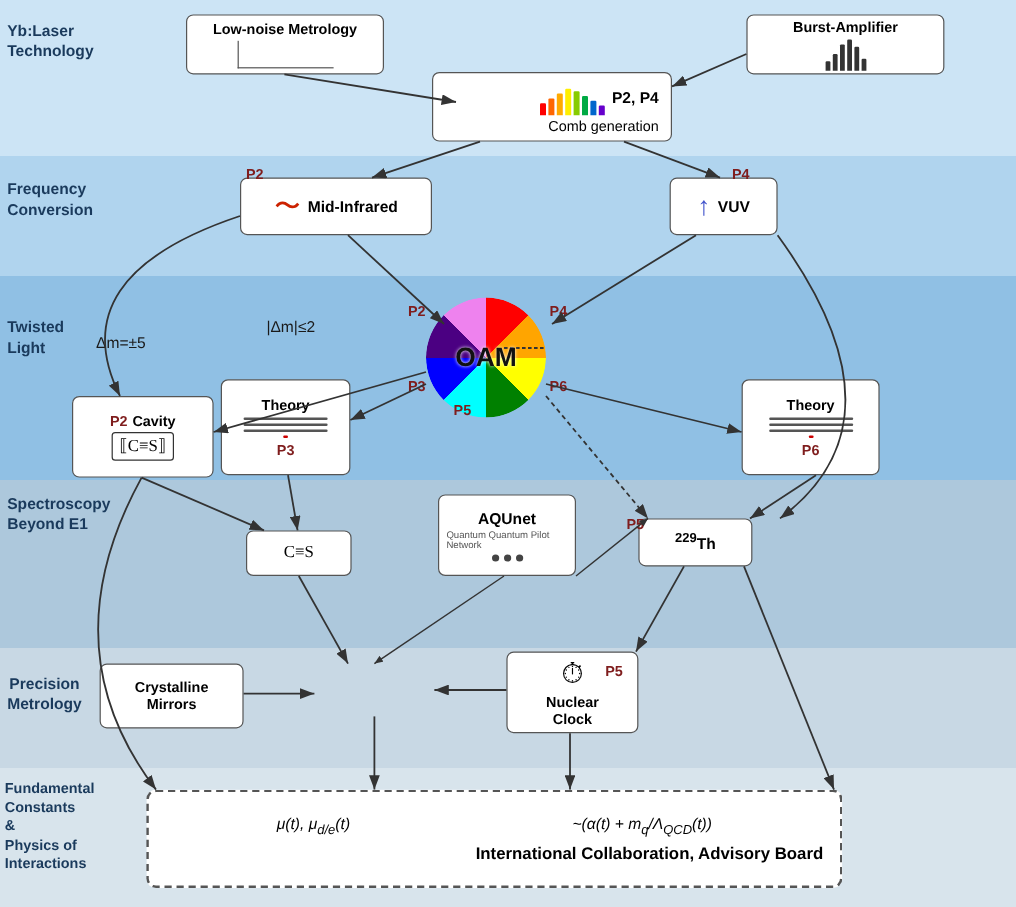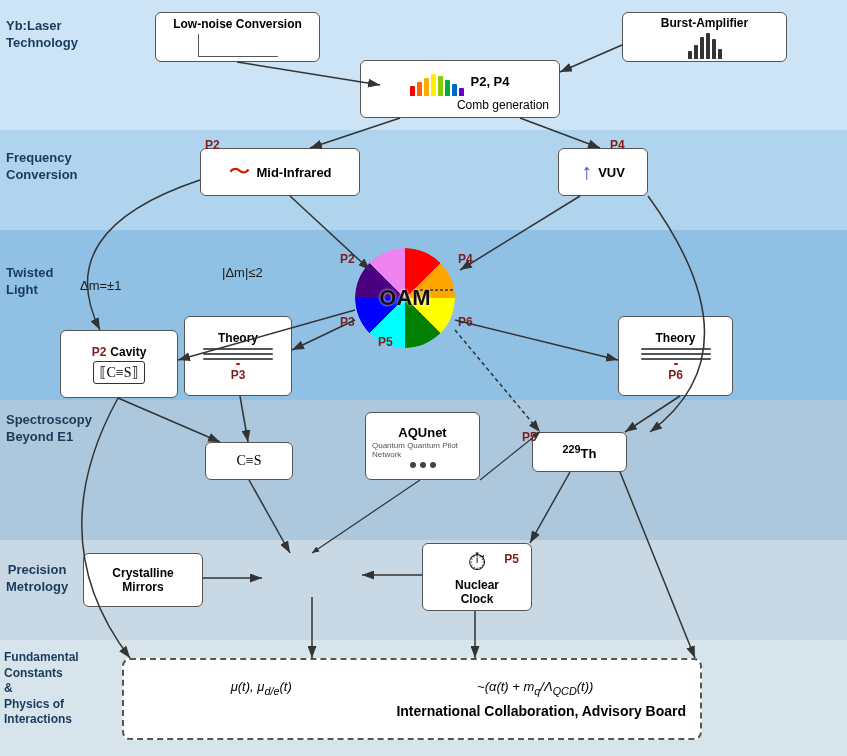--- a/index.html
+++ b/index.html
@@ -239,37 +239,37 @@
   <div class="band-label" style="top:562px; left:6px; white-space:pre-line;text-align:center;">Precision
 Metrology</div>
 
   <div class="band-label" style="top:650px; left:4px; white-space:pre-line; font-size:12px;">Fundamental
 Constants
 &amp;
 Physics of
 Interactions</div>
 
   <div class="node" style="left:155px; top:12px; width:165px; height:50px; flex-direction:column;">
-    <span style="font-size:12px; font-weight:600; margin-bottom:3px;">Low-noise Conversion</span>
+    <span style="font-size:12px; font-weight:600; margin-bottom:3px;">Low-noise Metrology</span>
     <div class="osc-graph"></div>
   </div>
 
   <div class="node" style="left:622px; top:12px; width:165px; height:50px; flex-direction:column;">
     <span style="font-size:12px; font-weight:600; margin-bottom:3px;">Burst-Amplifier</span>
     <div class="burst-graph">
       <div class="burst-bar" style="height:8px;"></div>
       <div class="burst-bar" style="height:14px;"></div>
       <div class="burst-bar" style="height:22px;"></div>
       <div class="burst-bar" style="height:26px;"></div>
       <div class="burst-bar" style="height:20px;"></div>
       <div class="burst-bar" style="height:10px;"></div>
     </div>
   </div>
 
-  <div class="node" style="left:360px; top:60px; width:200px; height:58px; flex-direction:column; align-items:center; padding:4px 10px;">
+  <div class="node" style="left:360px; top:60px; width:200px; height:58px; flex-direction:column; align-items:flex-end; padding:4px 10px;">
     <div style="display:flex; align-items:center; gap:6px; margin-bottom:2px;">
       <div class="comb-bars">
         <div class="comb-bar" style="height:10px; background:#ff0000;"></div>
         <div class="comb-bar" style="height:14px; background:#ff6600;"></div>
         <div class="comb-bar" style="height:18px; background:#ffaa00;"></div>
         <div class="comb-bar" style="height:22px; background:#ffee00;"></div>
         <div class="comb-bar" style="height:20px; background:#88cc00;"></div>
         <div class="comb-bar" style="height:16px; background:#00aa44;"></div>
         <div class="comb-bar" style="height:12px; background:#0066cc;"></div>
         <div class="comb-bar" style="height:8px; background:#6600cc;"></div>
@@ -292,21 +292,21 @@
   </div>
 
   <div class="label p-label" style="left:610px; top:138px;">P4</div>
 
   <div class="oam-circle" style="left:355px; top:248px;">
     <div class="oam-inner">
       <span class="oam-text">OAM</span>
     </div>
   </div>
 
-  <div class="label" style="left:80px; top:278px; font-size:13px;">Δm=±1</div>
+  <div class="label" style="left:80px; top:278px; font-size:13px;">Δm=±5</div>
   <div class="label" style="left:222px; top:265px; font-size:13px;">|Δm|≤2</div>
 
   <div class="label p-label" style="left:340px; top:252px;">P2</div>
   <div class="label p-label" style="left:340px; top:315px;">P3</div>
   <div class="label p-label" style="left:458px; top:252px;">P4</div>
   <div class="label p-label" style="left:378px; top:335px;">P5</div>
   <div class="label p-label" style="left:458px; top:315px;">P6</div>
 
   <div class="node" style="left:60px; top:330px; width:118px; height:68px; flex-direction:column; align-items:center; justify-content:center;">
     <div style="display:flex; align-items:center; gap:2px; margin-bottom:2px;">

